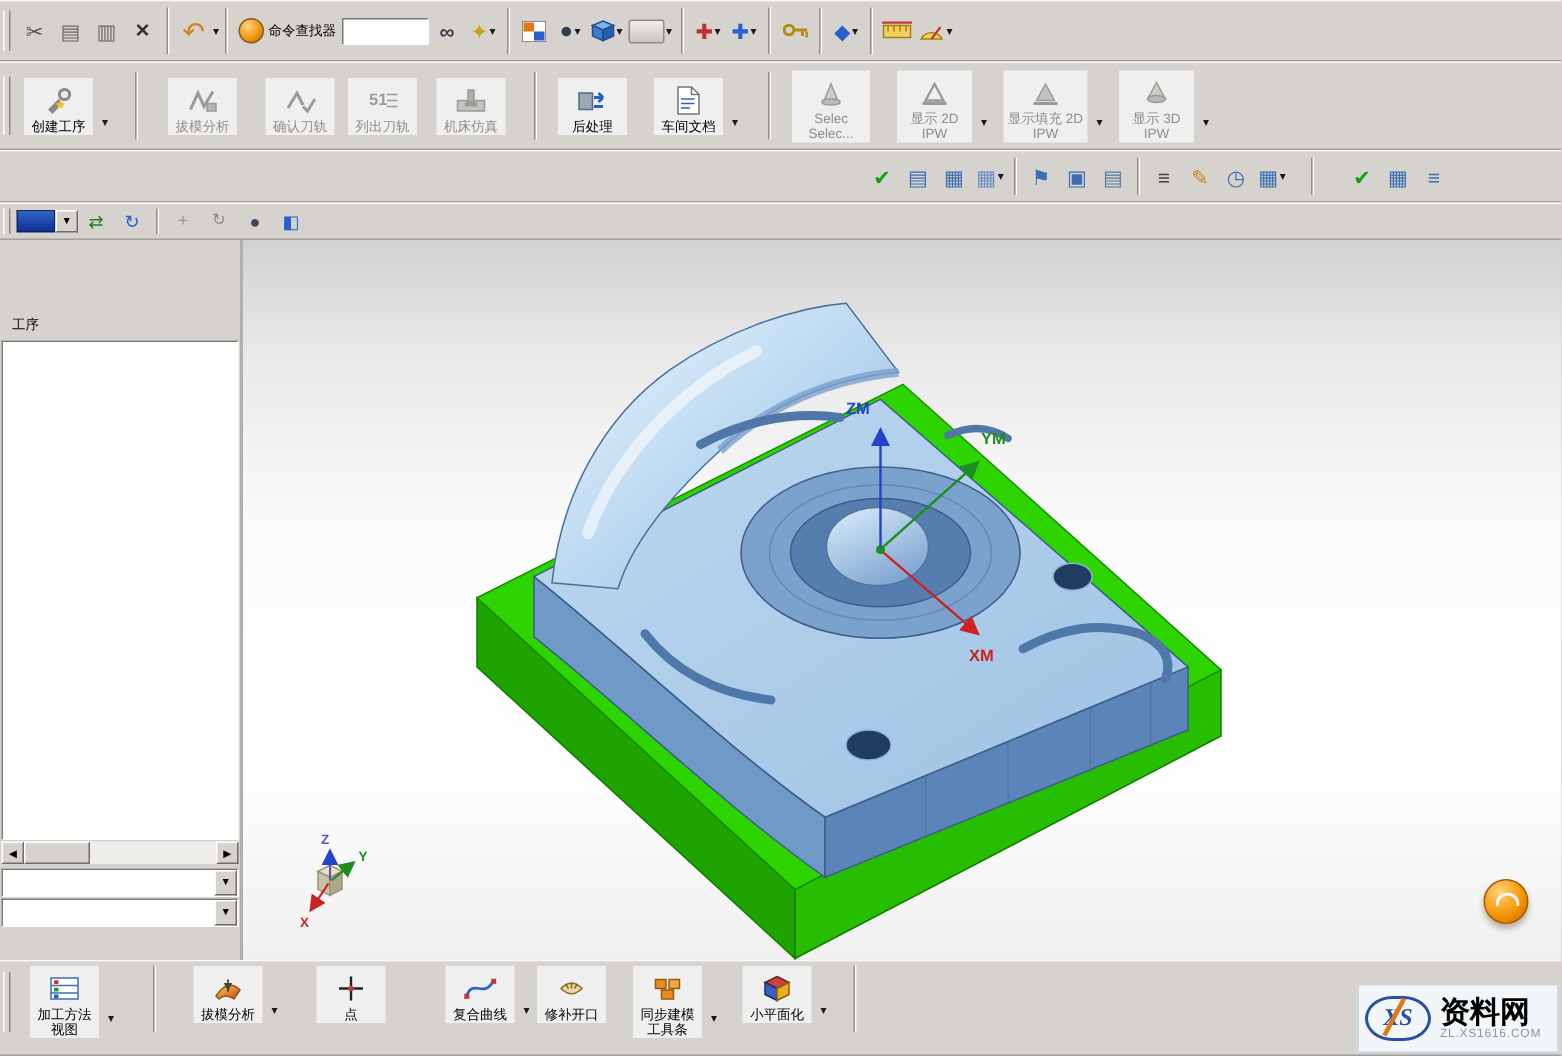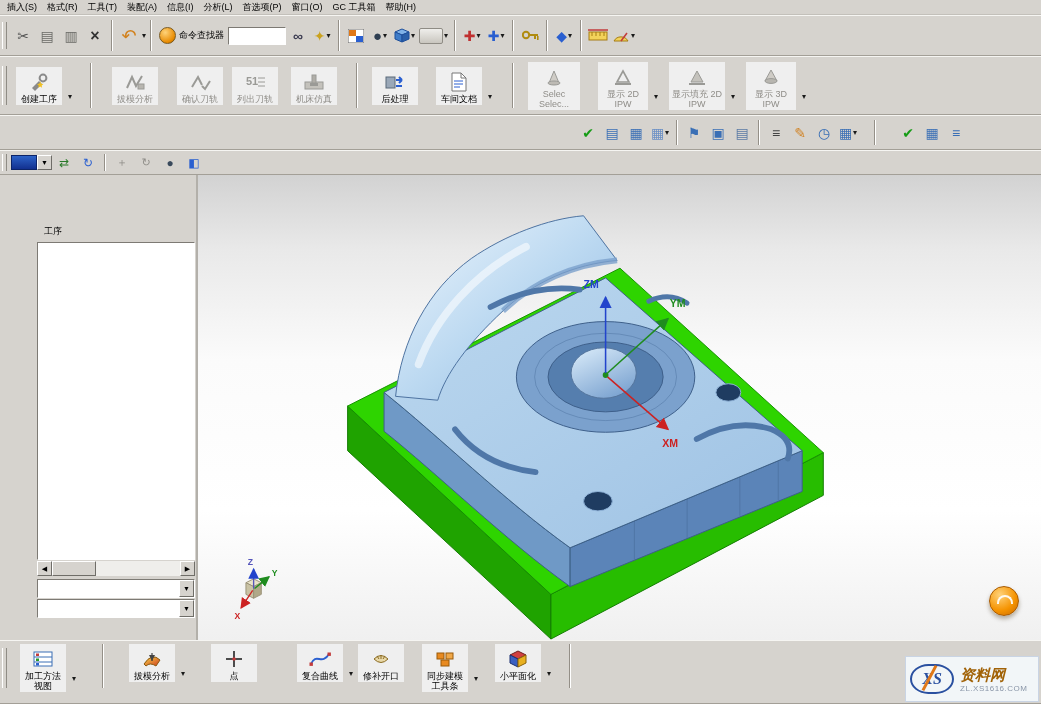--- a/index.html
+++ b/index.html
@@ -35,21 +35,21 @@
 
   
   .bigbtn{display:flex;flex-direction:column;align-items:center;justify-content:flex-start;
     margin:0 5px;min-width:46px;max-width:62px;border:1px solid transparent;padding:2px 2px 0 2px;}
   .bicon{height:24px;display:flex;align-items:center;justify-content:center;}
   .blabel{font-size:9px;line-height:10px;text-align:center;max-width:52px;word-break:break-word;}
   .bigbtn.disabled .blabel{color:#8f8d88;}
   .bigrow{display:flex;align-items:flex-start;}
 
   
-  .workspace{flex:1;display:flex;min-height:0;margin-left:36px;}
+  .workspace{flex:1;display:flex;min-height:0;}
   .sidepanel{width:160px;background:#d6d3ce;border-right:2px solid #b3b0aa;display:flex;flex-direction:column;position:relative;}
   .panel-title{margin:50px 0 4px 8px;}
   .panel-header{display:flex;height:17px;background:#d6d3ce;border:1px solid;border-color:#fff #807d76 #807d76 #fff;margin:0 1px;}
   .panel-header .col{border-right:1px solid #a39f97;padding:2px 4px 0 4px;}
   .panel-header .col.c1{width:58px;}
   .panel-header .col.c2{flex:1;}
   .tree{flex:1;background:#fff;border:1px solid;border-color:#7d7a74 #fff #fff #7d7a74;margin:0 1px;}
   .hscroll{height:15px;display:flex;align-items:stretch;margin:1px 1px 2px 1px;}
   .sbtn{width:15px;display:flex;align-items:center;justify-content:center;font-size:7px;
     background:#d6d3ce;border:1px solid;border-color:#fff #6f6d68 #6f6d68 #fff;}
@@ -74,40 +74,28 @@
   .tbBottom{height:59px;border-top:1px solid #f6f5f2;background:#d6d3ce;display:flex;align-items:flex-start;padding-top:3px;}
 
   
   .watermark{position:absolute;right:2px;bottom:2px;width:134px;height:46px;
     background:rgba(244,248,252,.92);border:1px solid #c9d4e4;display:flex;align-items:center;padding:2px 4px;box-sizing:border-box;}
   .wm-logo{width:40px;height:26px;border:2px solid #2a50a0;border-radius:50%/60%;
     display:flex;align-items:center;justify-content:center;color:#2a50a0;
     font-family:"Liberation Serif","DejaVu Serif",serif;font-style:italic;font-weight:bold;font-size:16px;position:relative;}
   .wm-logo::after{content:"";position:absolute;left:16px;top:-2px;width:3px;height:28px;background:#e07818;transform:rotate(28deg);}
   .wm-text{margin-left:6px;display:flex;flex-direction:column;}
-  .wm-name{color:#a16207;font-weight:bold;font-size:15px;line-height:18px;font-style:italic;}
+  .wm-name{color:#000000;font-weight:bold;font-size:20px;line-height:18px;}
   .wm-url{color:#8a96a8;font-size:8px;letter-spacing:.5px;}
 </style>
 </head>
 <body>
 
 <div class="app">
 
-  <div class="menubar">
-    <span class="menu-item">插入(S)</span>
-    <span class="menu-item">格式(R)</span>
-    <span class="menu-item">工具(T)</span>
-    <span class="menu-item">装配(A)</span>
-    <span class="menu-item">信息(I)</span>
-    <span class="menu-item">分析(L)</span>
-    <span class="menu-item">首选项(P)</span>
-    <span class="menu-item">窗口(O)</span>
-    <span class="menu-item">GC 工具箱</span>
-    <span class="menu-item">帮助(H)</span>
-  </div>
 
   <div class="tb tb1">
     <div class="grip"></div>
     <button class="ibtn">
         <span class="gi" style="color:#555">✂</span>
       </button>
     <button class="ibtn">
         <span class="gi" style="color:#6a6a66">▤</span>
       </button>
     <button class="ibtn">

